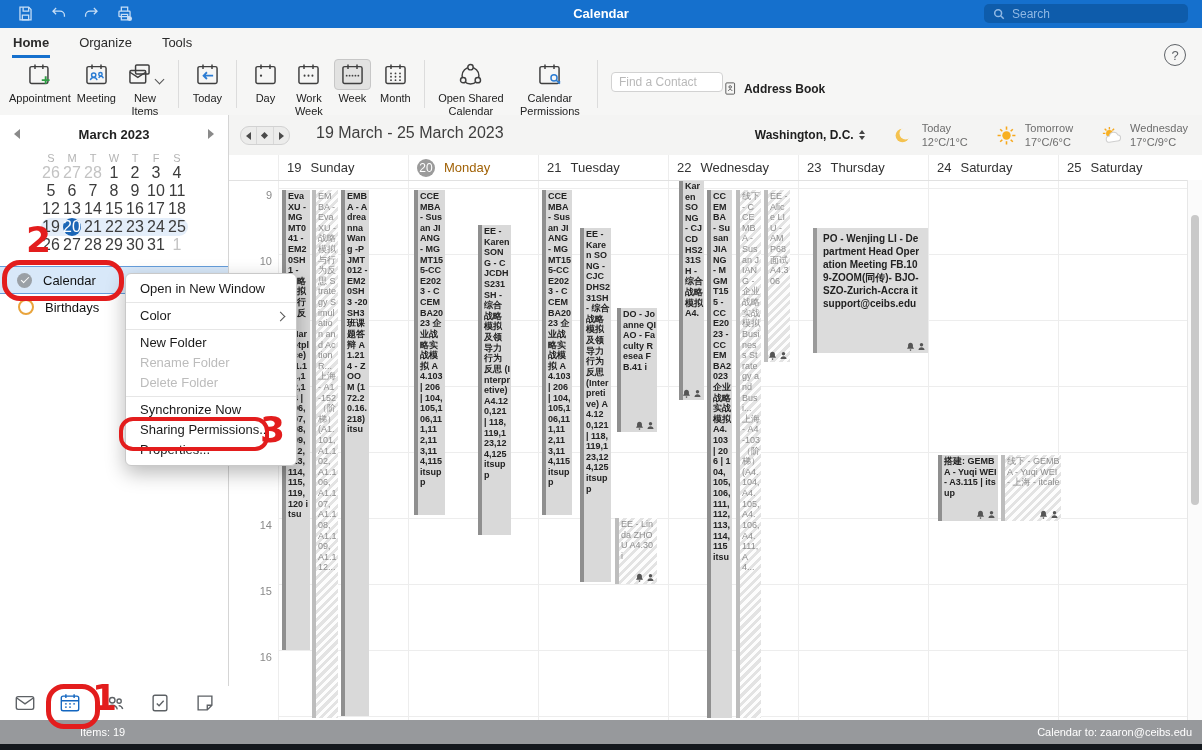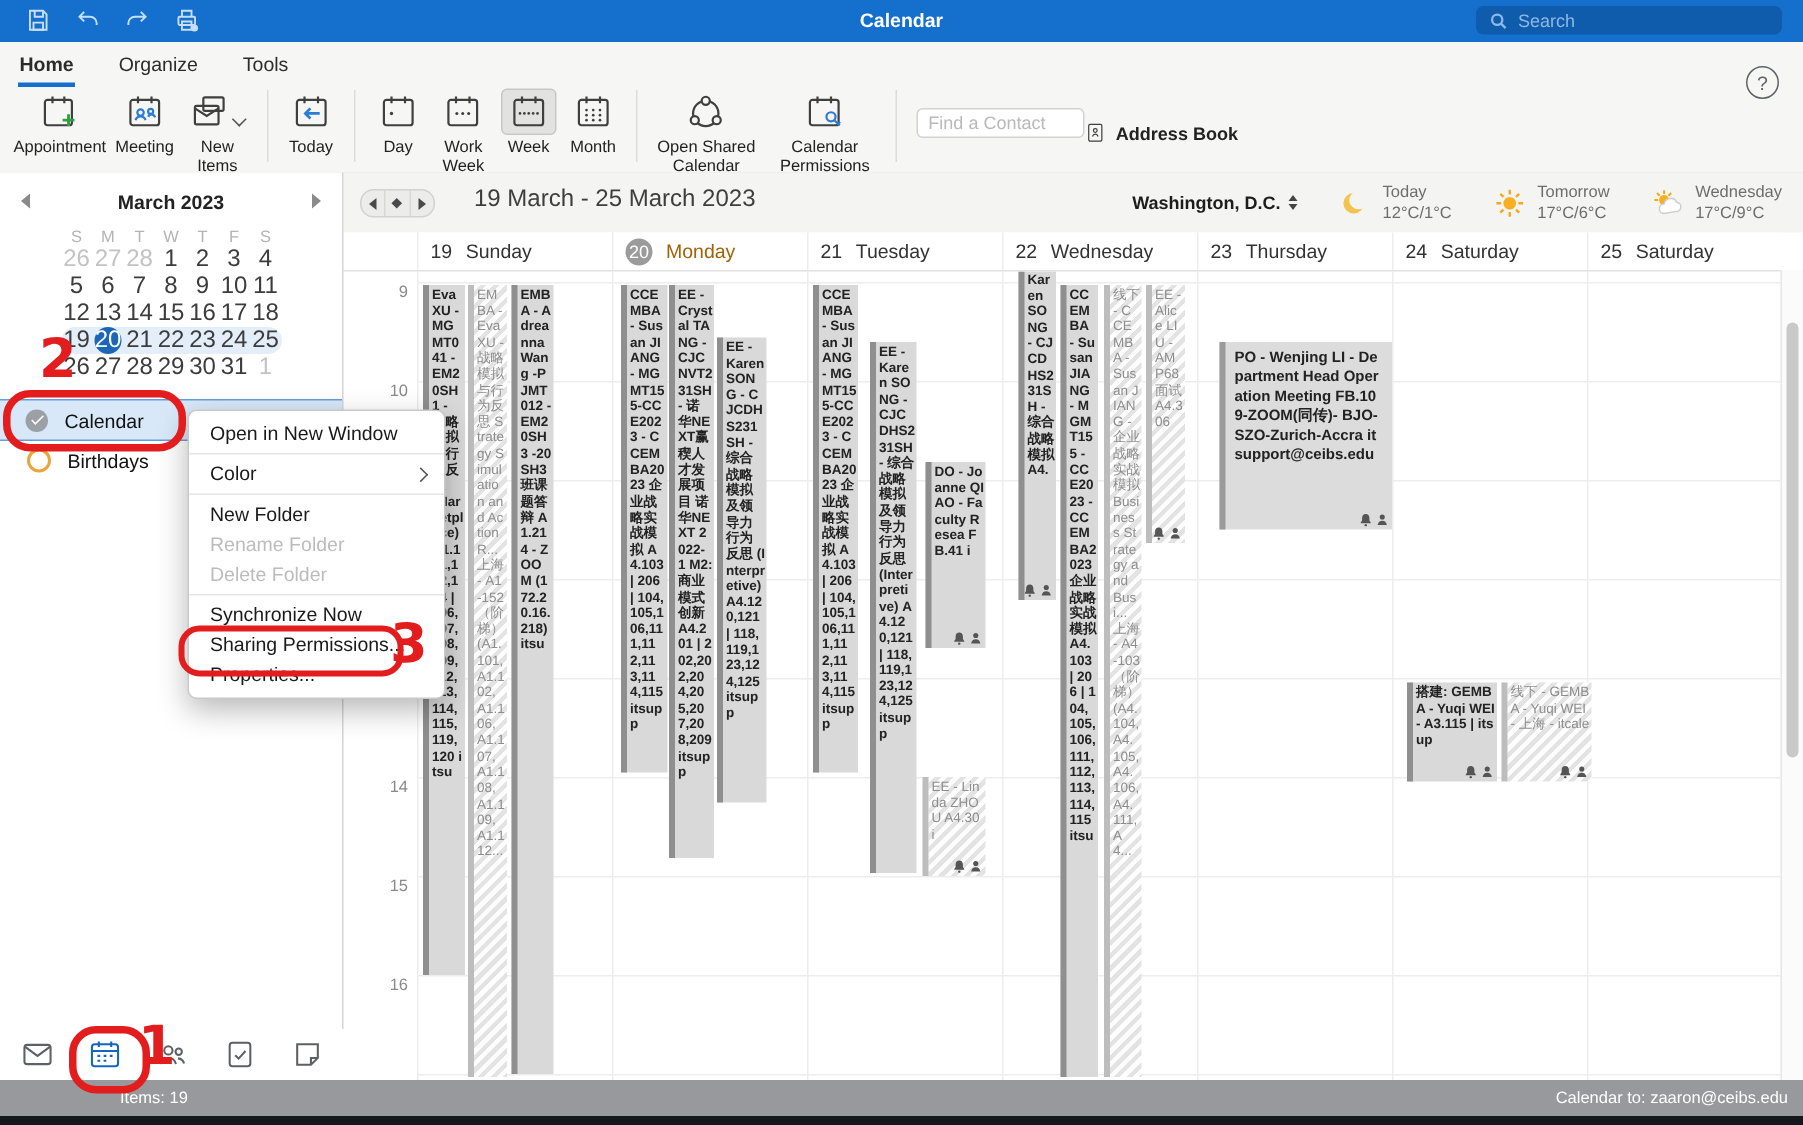--- a/index.html
+++ b/index.html
@@ -430,21 +430,20 @@
     <div class="vline" style="left: 156px;"></div>
     <div class="vline" style="left: 286px;"></div>
     <div class="vline" style="left: 416px;"></div>
     <div class="vline" style="left: 546px;"></div>
     <div class="vline" style="left: 676px;"></div>
     <div class="vline" style="left: 806px;"></div>
     <div class="event" style="left: 30px; top: 10px; width: 28px; height: 460px;"><span>Eva XU - MGMT041 - EM20SH1 - 战略模拟与行为反思 (Marketplace) A1.101,102,104 | 106,107,108,109, 112, 113, 114, 115, 119, 120 itsu</span></div>
     <div class="event hatched" style="left: 60px; top: 10px; width: 26px; height: 528px;"><span>EMBA - Eva XU - 战略模拟与行为反思 Strategy Simulation and Action R... 上海 - A1-152 （阶梯） (A1.101, A1.102, A1.106, A1.107, A1.108, A1.109, A1.112...</span></div>
     <div class="event" style="left: 89px; top: 10px; width: 28px; height: 526px;"><span>EMBA - Adreanna Wang -PJMT012 - EM20SH3 -20SH3班课题答辩 A1.214 - ZOOM (172.20.16.218) itsu</span></div>
     <div class="event" style="left: 162px; top: 10px; width: 31px; height: 325px;"><span>CCEMBA - Susan JIANG - MGMT155-CCE2023 - CCEMBA2023 企业战略实战模拟 A4.103 | 206 | 104,105,106,111,112,113,114,115 itsupp</span></div>
-    <div class="event" style="left: 194px; top: 10px; width: 30px; height: 382px;"><span>EE - Crystal TANG - CJCNVT231SH - 诺华NEXT赢稧人才发展项目 诺华NEXT 2022-1 M2: 商业模式创新 A4.201 | 202,202,204,205,207,208,209 itsupp</span></div>
     <div class="event" style="left: 226px; top: 45px; width: 33px; height: 310px;"><span>EE - Karen SONG - CJCDHS231SH - 综合战略模拟及领导力行为反思 (Interpretive) A4.120,121 | 118,119,123,124,125 itsupp</span></div>
     <div class="event" style="left: 290px; top: 10px; width: 30px; height: 325px;"><span>CCEMBA - Susan JIANG - MGMT155-CCE2023 - CCEMBA2023 企业战略实战模拟 A4.103 | 206 | 104,105,106,111,112,113,114,115 itsupp</span></div>
     <div class="event" style="left: 328px; top: 48px; width: 31px; height: 354px;"><span>EE - Karen SONG - CJCDHS231SH - 综合战略模拟及领导力行为反思 (Interpretive) A4.120,121 | 118,119,123,124,125 itsupp</span></div>
     <div class="event" style="left: 365px; top: 128px; width: 40px; height: 124px;"><span>DO - Joanne QIAO - Faculty Resea FB.41 i</span><div class="ev-icons">
         <svg viewBox="0 0 10 10" class="ev-ic">
           <path d="M5 .8C3.4.8 2.3 2 2.3 3.6v2L1.3 7v.6h7.4V7l-1-1.4v-2C7.7 2 6.6.8 5 .8z" fill="#555"></path>
           <circle cx="5" cy="9" r=".9" fill="#555"></circle>
         </svg>
         <svg viewBox="0 0 10 10" class="ev-ic">
           <circle cx="5" cy="3" r="1.9" fill="#555"></circle>

